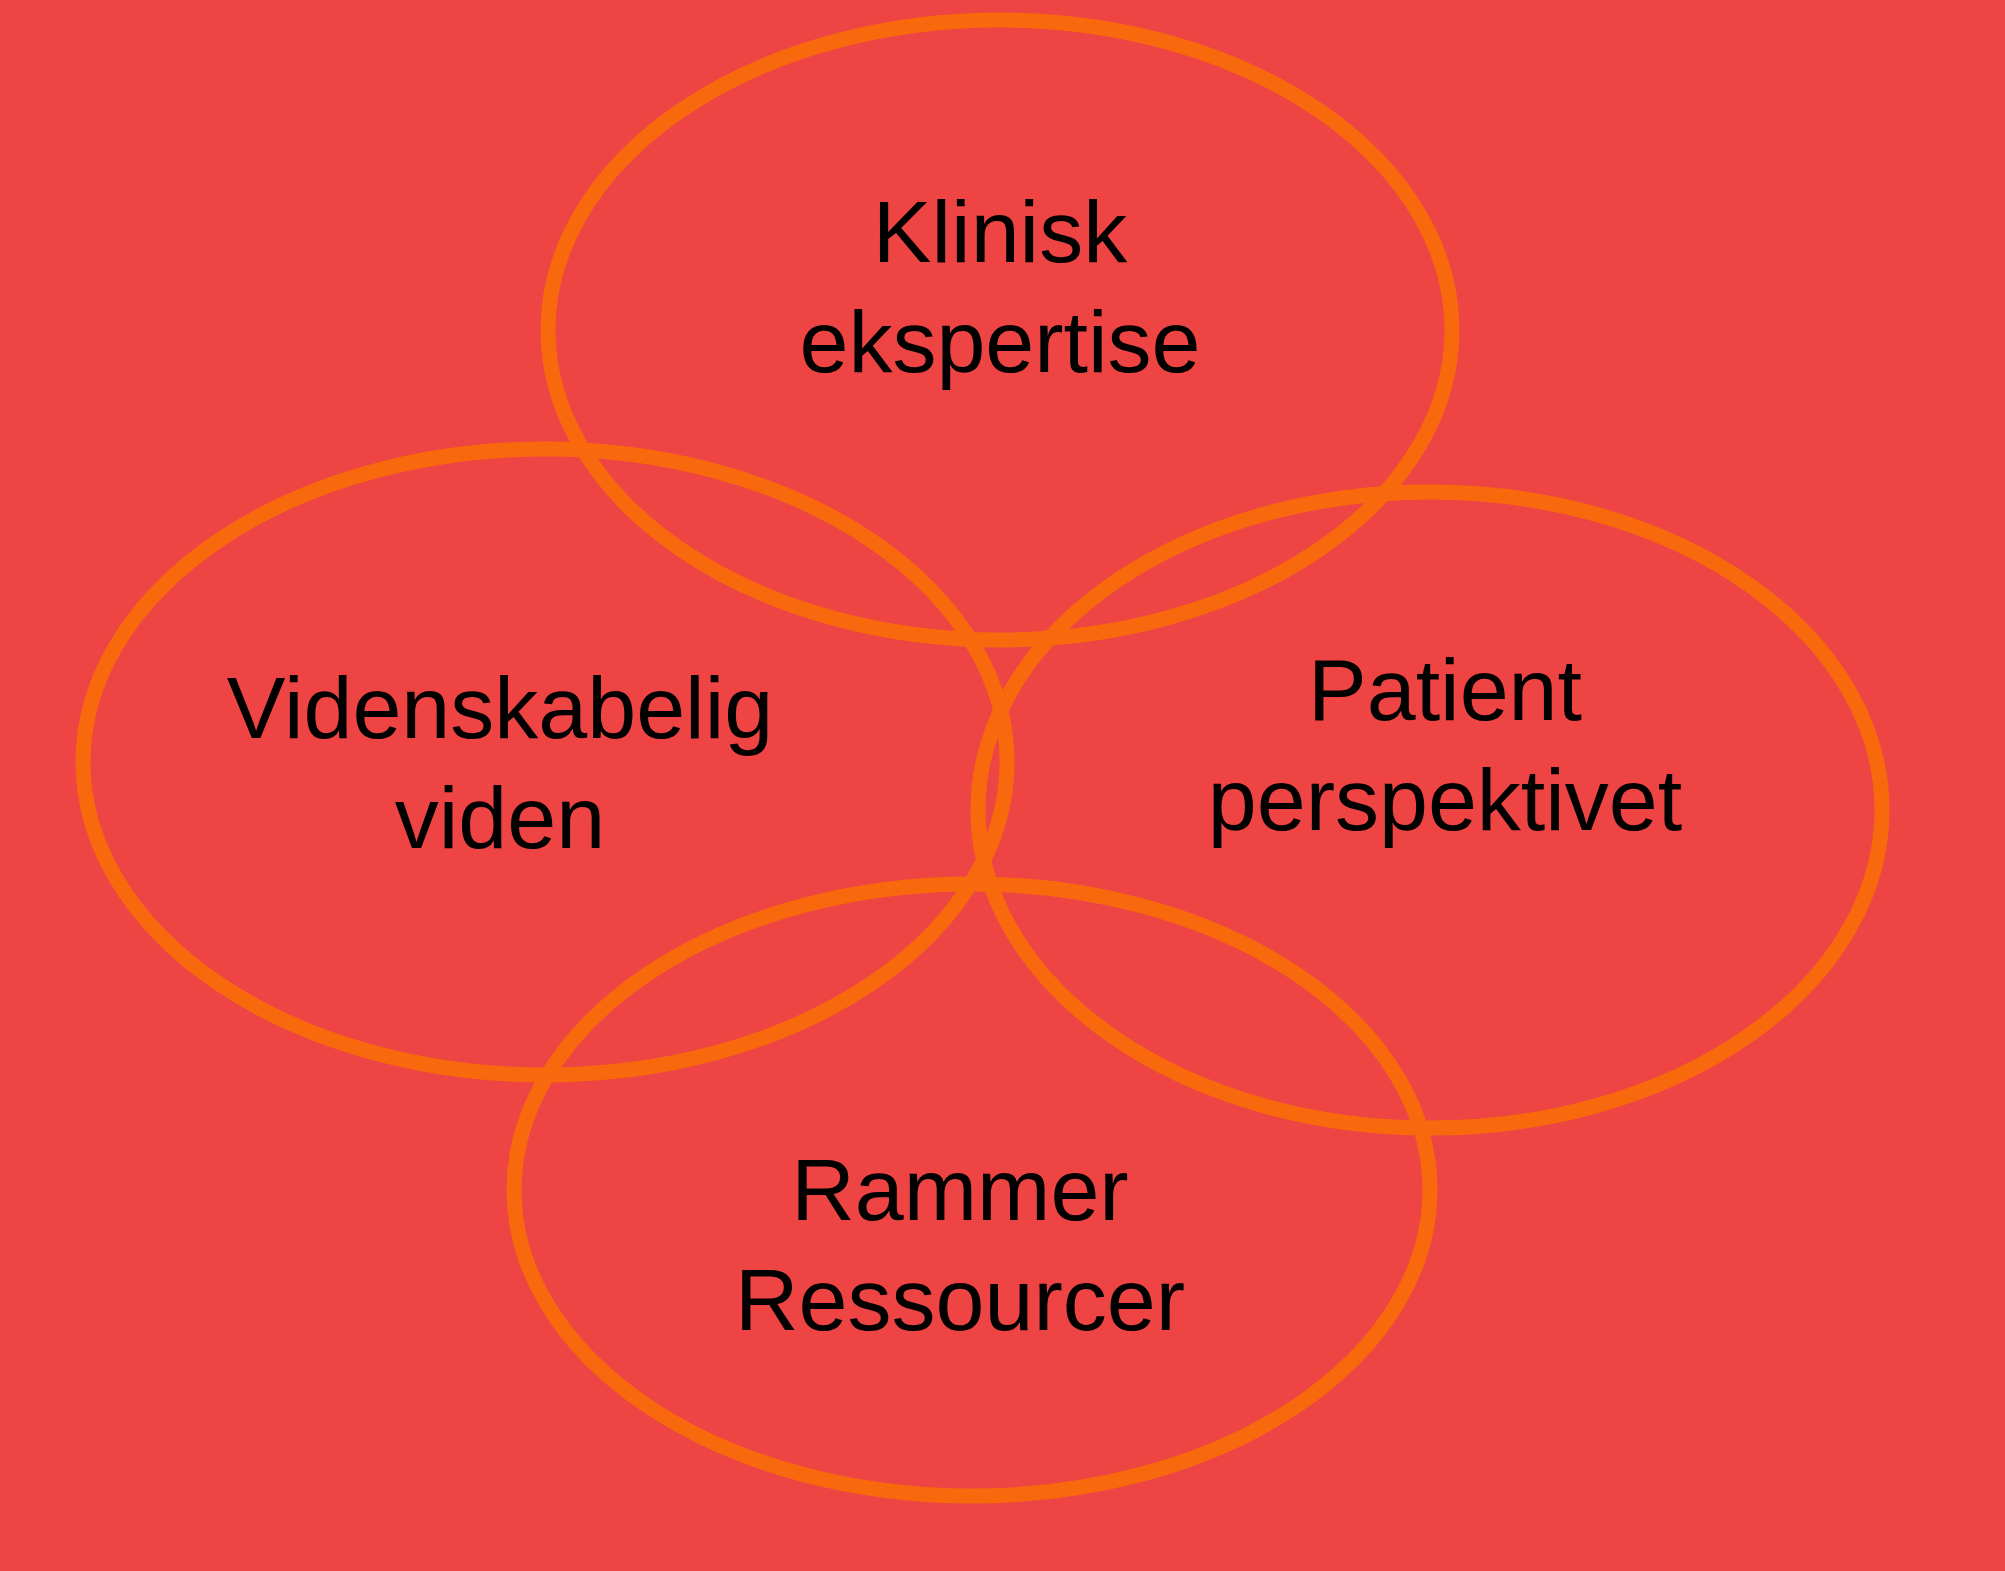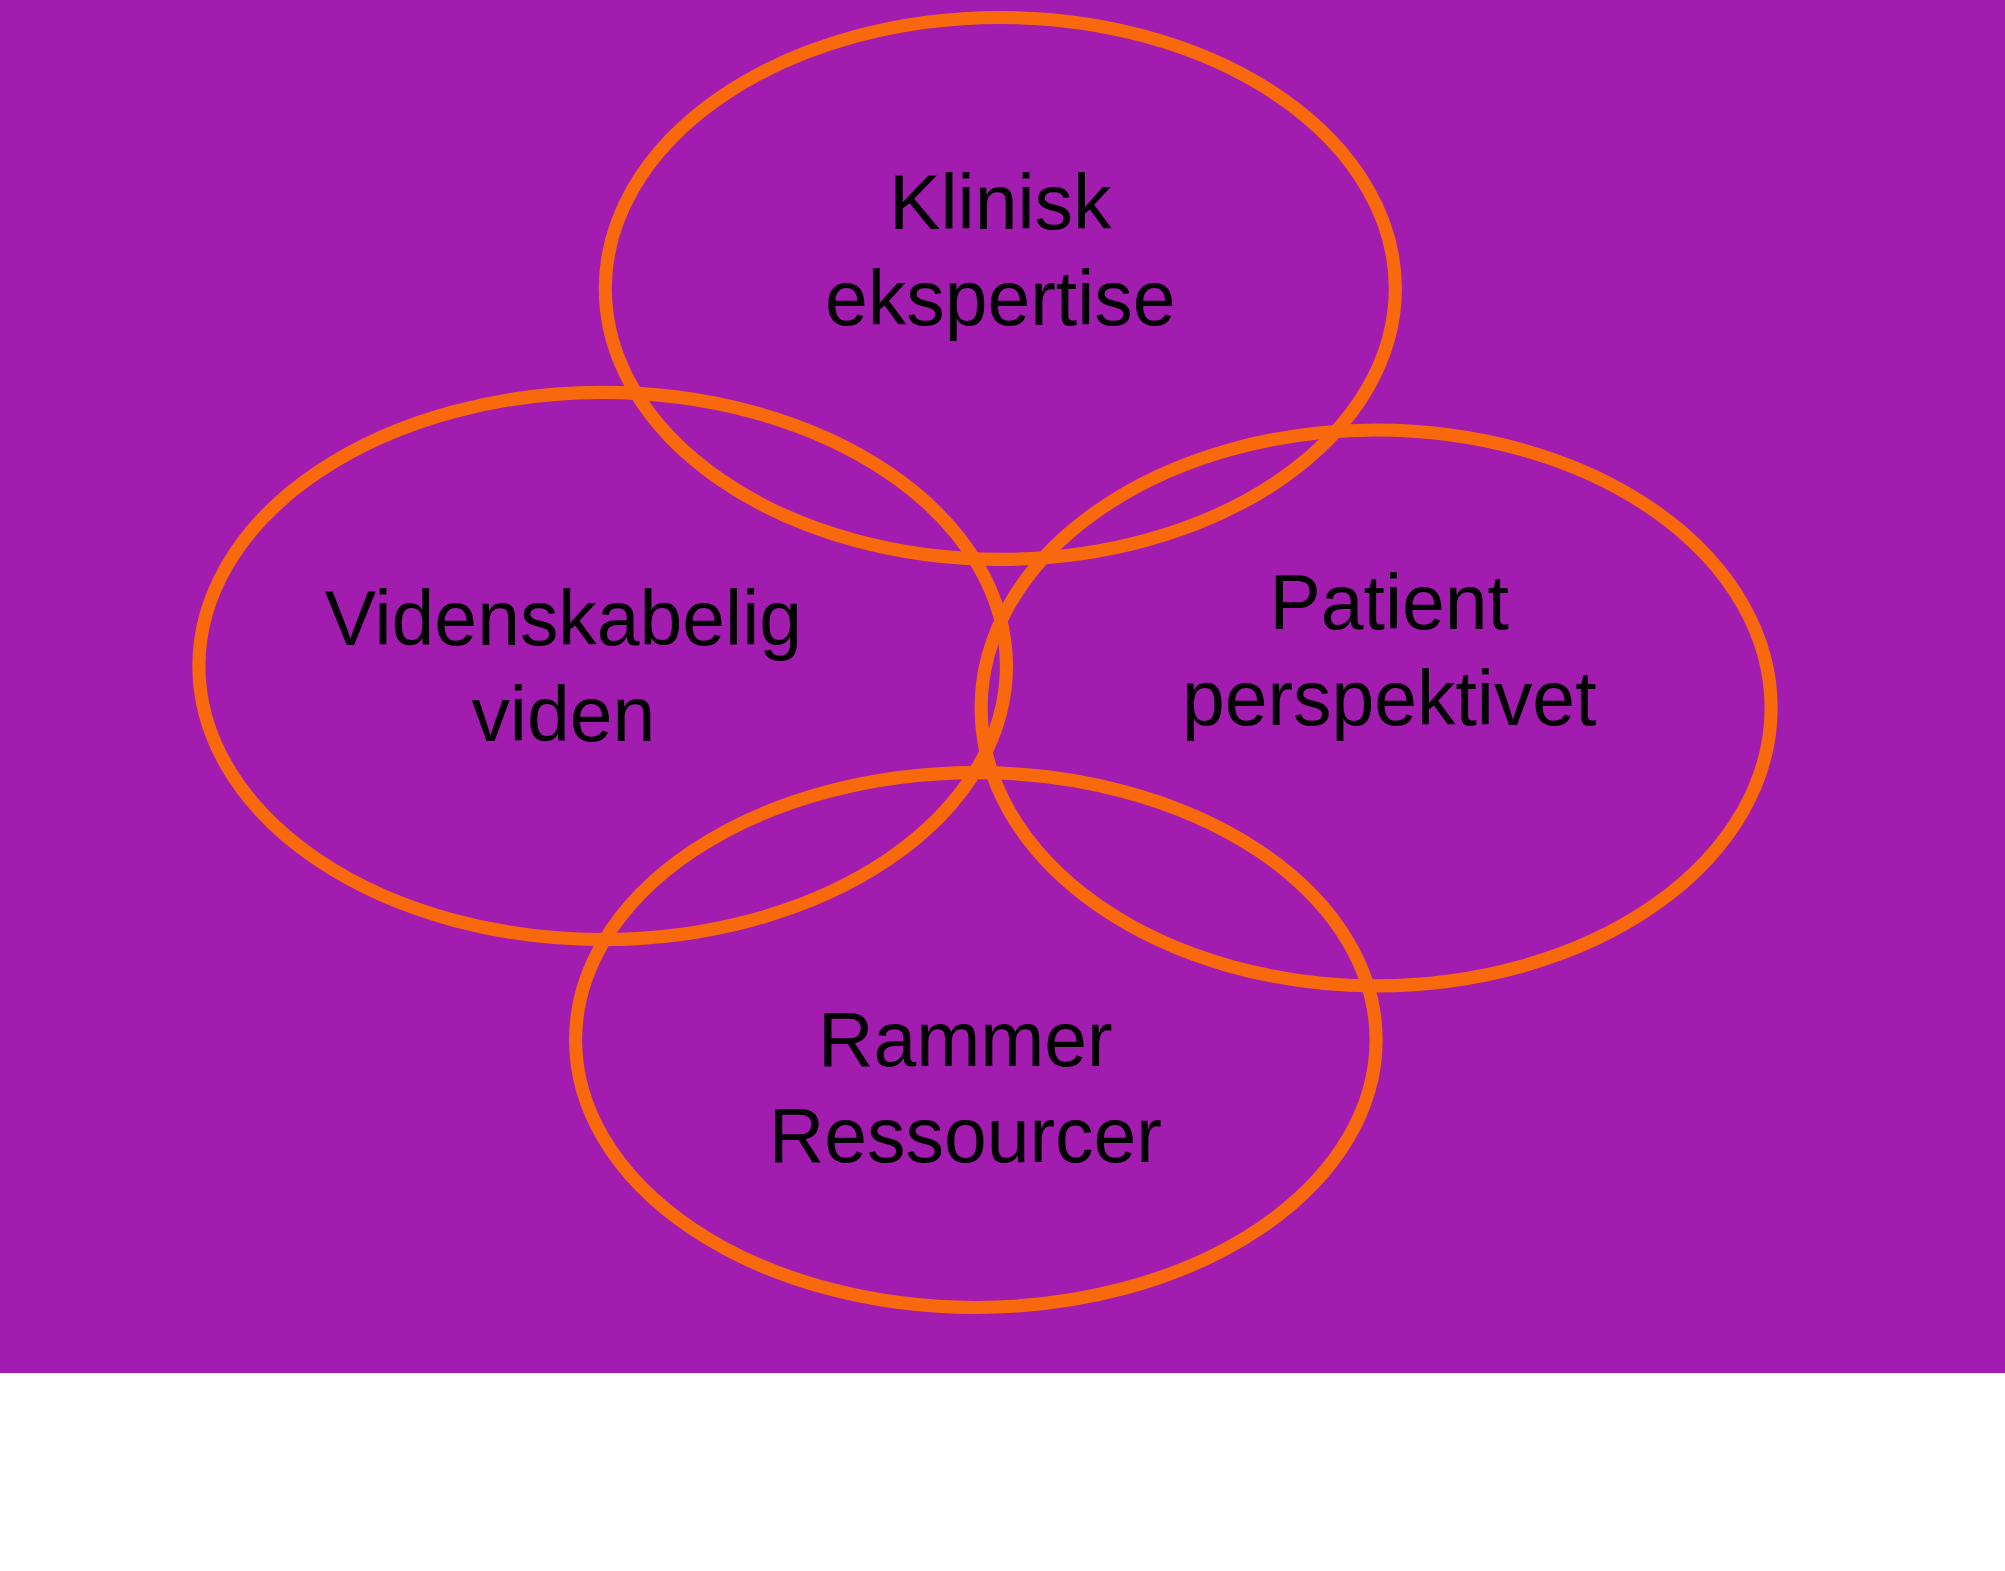--- a/index.html
+++ b/index.html
@@ -3,22 +3,22 @@
 <meta charset="utf-8">
 <style>
   html, body {
     margin: 0;
     padding: 0;
     background: #ffffff;
   }
   .stage {
     position: relative;
     width: 2005px;
-    height: 1373px;
-    background: #a21caf;
+    height: 1571px;
+    background: #ef4444;
     overflow: hidden;
   }
   .stage svg {
     display: block;
     width: 100%;
     height: 100%;
   }
   .ellipse-group ellipse {
     fill: none;
   }

